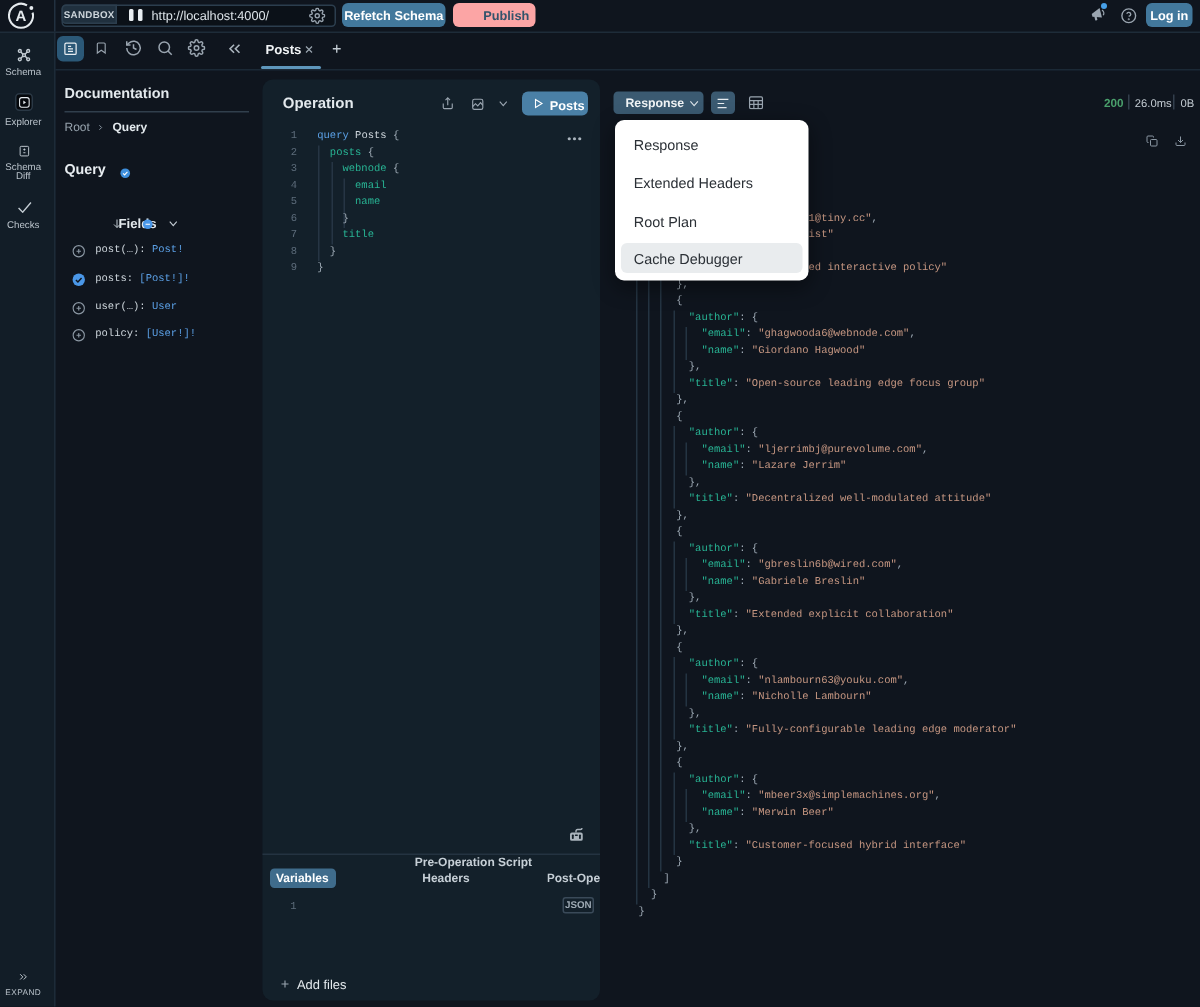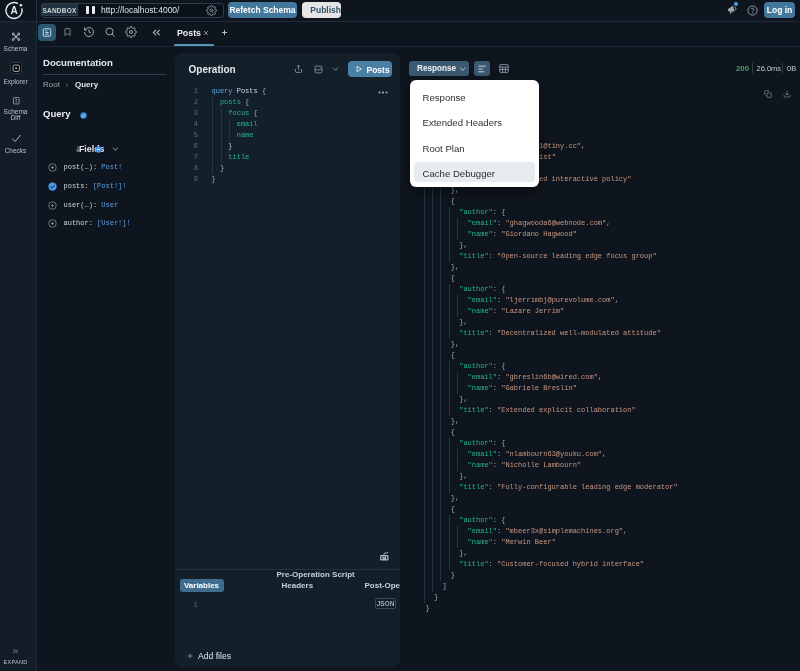--- a/index.html
+++ b/index.html
@@ -28,21 +28,21 @@
 <div class="abs" style="left:41px;top:3px;width:181px;height:13px;background:#0b1118;border:1px solid #2c3e4e;border-radius:3px;"></div>
 <div class="abs" style="left:41px;top:3px;width:37px;height:13px;background:#20303e;border:1px solid #2c3e4e;border-radius:3px 0 0 3px;box-sizing:border-box;color:#cdd5db;font-size:6.5px;font-weight:bold;letter-spacing:.2px;line-height:13px;text-align:center;">SANDBOX</div>
 <div class="abs" style="left:86px;top:6px;width:3px;height:8px;background:#e8edf1;border-radius:1px;"></div>
 <div class="abs" style="left:91.5px;top:6px;width:3px;height:8px;background:#e8edf1;border-radius:1px;"></div>
 <div class="abs" style="left:101px;top:5px;color:#dde4e9;font-size:8.5px;">http://localhost:4000/</div>
 <svg class="abs" style="left:206px;top:4.5px;" width="11" height="11" viewBox="0 0 24 24" fill="none" stroke="#9aa5b0" stroke-width="2">
     <path d="M12 15a3 3 0 1 0 0-6 3 3 0 0 0 0 6Z"></path>
     <path d="M19.4 15a1.65 1.65 0 0 0 .33 1.82l.06.06a2 2 0 1 1-2.83 2.83l-.06-.06a1.65 1.65 0 0 0-1.82-.33 1.65 1.65 0 0 0-1 1.51V21a2 2 0 1 1-4 0v-.09A1.65 1.65 0 0 0 9 19.4a1.65 1.65 0 0 0-1.82.33l-.06.06a2 2 0 1 1-2.83-2.83l.06-.06a1.65 1.65 0 0 0 .33-1.82 1.65 1.65 0 0 0-1.51-1H3a2 2 0 1 1 0-4h.09A1.65 1.65 0 0 0 4.6 9a1.65 1.65 0 0 0-.33-1.82l-.06-.06a2 2 0 1 1 2.83-2.83l.06.06a1.65 1.65 0 0 0 1.82.33H9a1.65 1.65 0 0 0 1-1.51V3a2 2 0 1 1 4 0v.09a1.65 1.65 0 0 0 1 1.51 1.65 1.65 0 0 0 1.82-.33l.06-.06a2 2 0 1 1 2.83 2.83l-.06.06a1.65 1.65 0 0 0-.33 1.82V9a1.65 1.65 0 0 0 1.51 1H21a2 2 0 1 1 0 4h-.09a1.65 1.65 0 0 0-1.51 1Z"></path>
   </svg>
 <div class="abs" style="left:228px;top:2px;width:69px;height:16px;background:#42789c;border-radius:4px;color:#fff;font-size:8.5px;font-weight:bold;line-height:16px;text-align:center;">Refetch Schema</div>
-<div class="abs" style="left:302px;top:2px;width:39px;height:16px;background:#e5e5e5;border-radius:4px;color:#32536b;font-size:8.5px;font-weight:bold;line-height:16px;text-align:right;">Publish</div>
+<div class="abs" style="left:302px;top:2px;width:39px;height:16px;background:#fca5a5;border-radius:4px;color:#32536b;font-size:8.5px;font-weight:bold;line-height:16px;text-align:center;padding-left:16px;">Publish</div>
 
 <svg class="abs" style="left:726px;top:4px;" width="12" height="11" viewBox="0 0 24 22">
     <g transform="rotate(-14 12 11)" fill="#9aa5b0">
       <path d="M4 8.5 L16 3.5 V16.5 L4 12.5 Z"></path>
       <rect x="6.5" y="12.5" width="3" height="6" rx="1"></rect>
       <path d="M18.5 7a5 5 0 0 1 0 7" fill="none" stroke="#9aa5b0" stroke-width="1.8"></path>
     </g>
   </svg>
 <div class="abs" style="left:733.5px;top:1.5px;width:4px;height:4px;border-radius:50%;background:#47a0e8;"></div>
 <svg class="abs" style="left:747px;top:4.5px;" width="11" height="11" viewBox="0 0 24 24" fill="none" stroke="#9aa5b0" stroke-width="2">
@@ -152,21 +152,21 @@
 <pre class="abs" style="left:63.5px;top:181.3px;"><span class="wh">posts: </span><span class="bl">[Post!]!</span></pre>
 <svg class="abs" style="left:47.5px;top:200.5px;" width="9" height="9" viewBox="0 0 24 24" fill="none" stroke="#8b97a3" stroke-width="2">
     <circle cx="12" cy="12" r="10"></circle>
     <path d="M12 8v8M8 12h8"></path>
   </svg>
 <pre class="abs" style="left:63.5px;top:199.8px;"><span class="wh">user(…): </span><span class="bl">User</span></pre>
 <svg class="abs" style="left:47.5px;top:219px;" width="9" height="9" viewBox="0 0 24 24" fill="none" stroke="#8b97a3" stroke-width="2">
     <circle cx="12" cy="12" r="10"></circle>
     <path d="M12 8v8M8 12h8"></path>
   </svg>
-<pre class="abs" style="left:63.5px;top:218.3px;"><span class="wh">author: </span><span class="bl">[User!]!</span></pre>
+<pre class="abs" style="left:63.5px;top:218.3px;"><span class="wh">policy: </span><span class="bl">[User!]!</span></pre>
 
 <div class="abs" id="opcard" style="left:175px;top:53px;width:225px;height:614px;background:#13202a;border-radius:7px;overflow:hidden;"></div>
 <div class="abs" style="left:188.5px;top:63.5px;color:#e3e9ed;font-size:10px;font-weight:bold;">Operation</div>
 <svg class="abs" style="left:293.5px;top:64px;" width="9" height="10" viewBox="0 0 24 24" fill="none" stroke="#9aa5b0" stroke-width="2">
     <path d="M4 12v7a2 2 0 0 0 2 2h12a2 2 0 0 0 2-2v-7"></path>
     <path d="M16 6l-4-4-4 4"></path>
     <path d="M12 2v13"></path>
   </svg>
 <svg class="abs" style="left:313.5px;top:64.5px;" width="9" height="9" viewBox="0 0 24 24" fill="none" stroke="#9aa5b0" stroke-width="2">
     <rect x="3" y="3" width="18" height="18" rx="3"></rect>
@@ -190,21 +190,21 @@
 7
 8
 9</pre>
 
 <div class="abs" style="left:212.3px;top:96.8px;width:1px;height:77px;background:#263544;"></div>
 <div class="abs" style="left:220.6px;top:107.8px;width:1px;height:55px;background:#263544;"></div>
 <div class="abs" style="left:228.9px;top:118.8px;width:1px;height:33px;background:#263544;"></div>
 
 <pre class="abs" style="left:211.5px;top:85.8px;"><span class="bl">query</span><span class="wh"> Posts </span><span class="pu">{</span>
 <span class="tl">  posts</span><span class="pu"> {</span>
-<span class="tl">    focus</span><span class="pu"> {</span>
+<span class="tl">    webnode</span><span class="pu"> {</span>
 <span class="tl">      email</span>
 <span class="tl">      name</span>
 <span class="pu">    }</span>
 <span class="tl">    title</span>
 <span class="pu">  }</span>
 <span class="pu">}</span></pre>
 <svg class="abs" style="left:377.5px;top:91px;" width="10" height="3" viewBox="0 0 20 6">
     <circle cx="3" cy="3" r="2.1" fill="#aab4bd"></circle>
     <circle cx="10" cy="3" r="2.1" fill="#aab4bd"></circle>
     <circle cx="17" cy="3" r="2.1" fill="#aab4bd"></circle>

